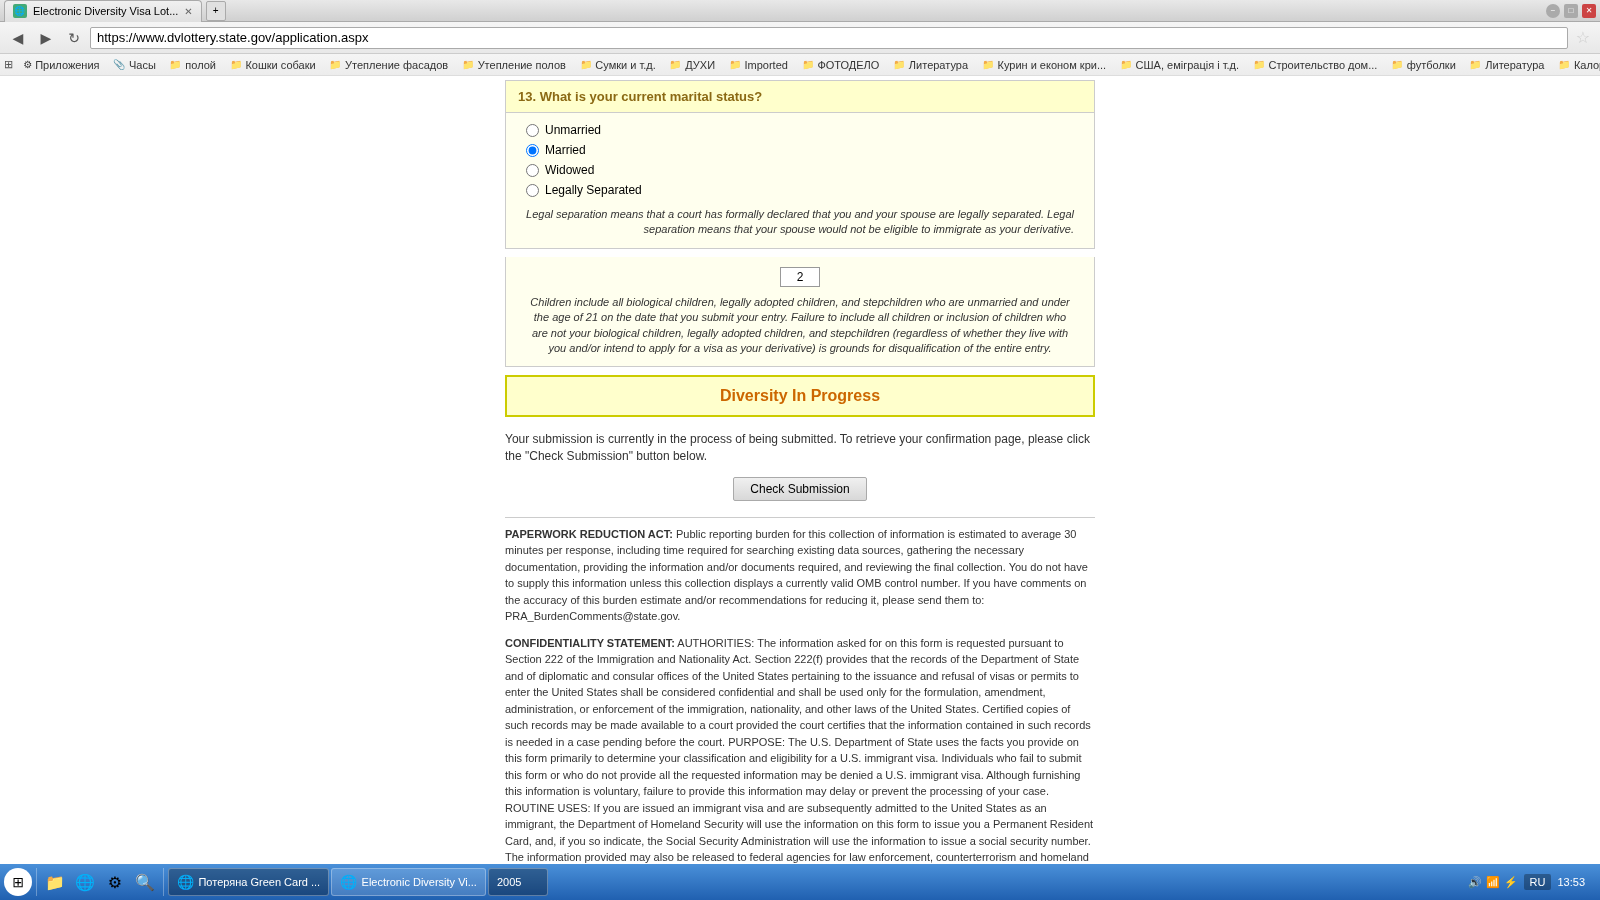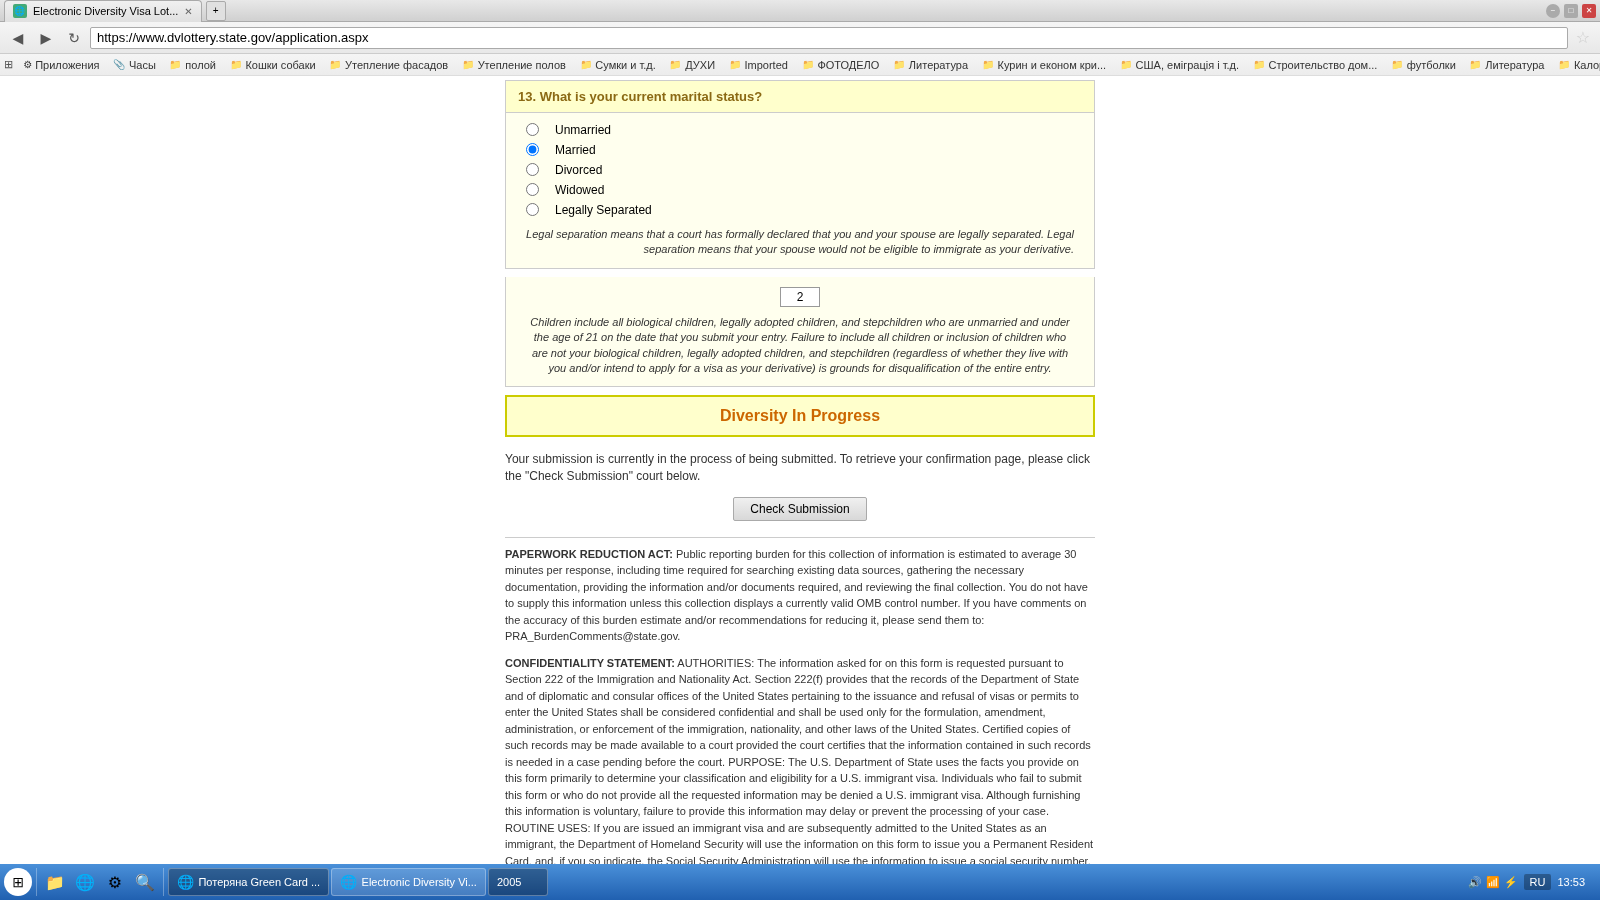--- a/index.html
+++ b/index.html
@@ -121,22 +121,22 @@
     }
 
     .radio-group {
       display: flex;
       flex-direction: column;
       gap: 6px;
       margin-bottom: 10px;
     }
     .radio-item {
       display: flex;
-      align-items: flex-start;
-      gap: 16px;
+      align-items: flex-end;
+      gap: 6px;
       font-size: 12px;
     }
     .radio-item input[type="radio"] {
       margin: 0;
     }
 
     .legal-note {
       font-style: italic;
       font-size: 11px;
       color: #333;
@@ -401,24 +401,20 @@
         <div class="radio-group">
           <label class="radio-item">
             <input type="radio" name="marital" value="unmarried" style="">
             <span>Unmarried</span>
           </label>
           <label class="radio-item">
             <input type="radio" name="marital" value="married" checked="" style="">
             <span>Married</span>
           </label>
           <label class="radio-item">
-            <input type="radio" name="marital" value="divorced" style="">
-            <span>Divorced</span>
-          </label>
-          <label class="radio-item">
             <input type="radio" name="marital" value="widowed" style="">
             <span>Widowed</span>
           </label>
           <label class="radio-item">
             <input type="radio" name="marital" value="legally_separated" style="">
             <span>Legally Separated</span>
           </label>
         </div>
         <p class="legal-note">Legal separation means that a court has formally declared that you and your spouse are legally separated. Legal separation means that your spouse would not be eligible to immigrate as your derivative.</p>
       </div>
@@ -427,21 +423,21 @@
         <div class="children-input">
           <input type="text" value="2" style="width: 40px; text-align: center; border: 1px solid rgb(153, 153, 153); padding: 2px; font-size: 12px;">
         </div>
         <p class="children-note">Children include all biological children, legally adopted children, and stepchildren who are unmarried and under the age of 21 on the date that you submit your entry. Failure to include all children or inclusion of children who are not your biological children, legally adopted children, and stepchildren (regardless of whether they live with you and/or intend to apply for a visa as your derivative) is grounds for disqualification of the entire entry.</p>
       </div>
 
       <div class="submission-box">
         <p class="submission-title">Diversity In Progress</p>
       </div>
       <div style="padding: 6px 0 4px 0;">
-        <p class="submission-desc">Your submission is currently in the process of being submitted. To retrieve your confirmation page, please click the "Check Submission" court below.</p>
+        <p class="submission-desc">Your submission is currently in the process of being submitted. To retrieve your confirmation page, please click the "Check Submission" button below.</p>
       </div>
       <div class="submission-btn-area">
         <button class="check-btn">Check Submission</button>
       </div>
 
       <div class="paperwork-section">
         <p class="paperwork-text">
           <strong>PAPERWORK REDUCTION ACT:</strong>
           <span>Public reporting burden for this collection of information is estimated to average 30 minutes per response, including time required for searching existing data sources, gathering the necessary documentation, providing the information and/or documents required, and reviewing the final collection. You do not have to supply this information unless this collection displays a currently valid OMB control number. If you have comments on the accuracy of this burden estimate and/or recommendations for reducing it, please send them to: PRA_BurdenComments@state.gov.</span>
         </p>

